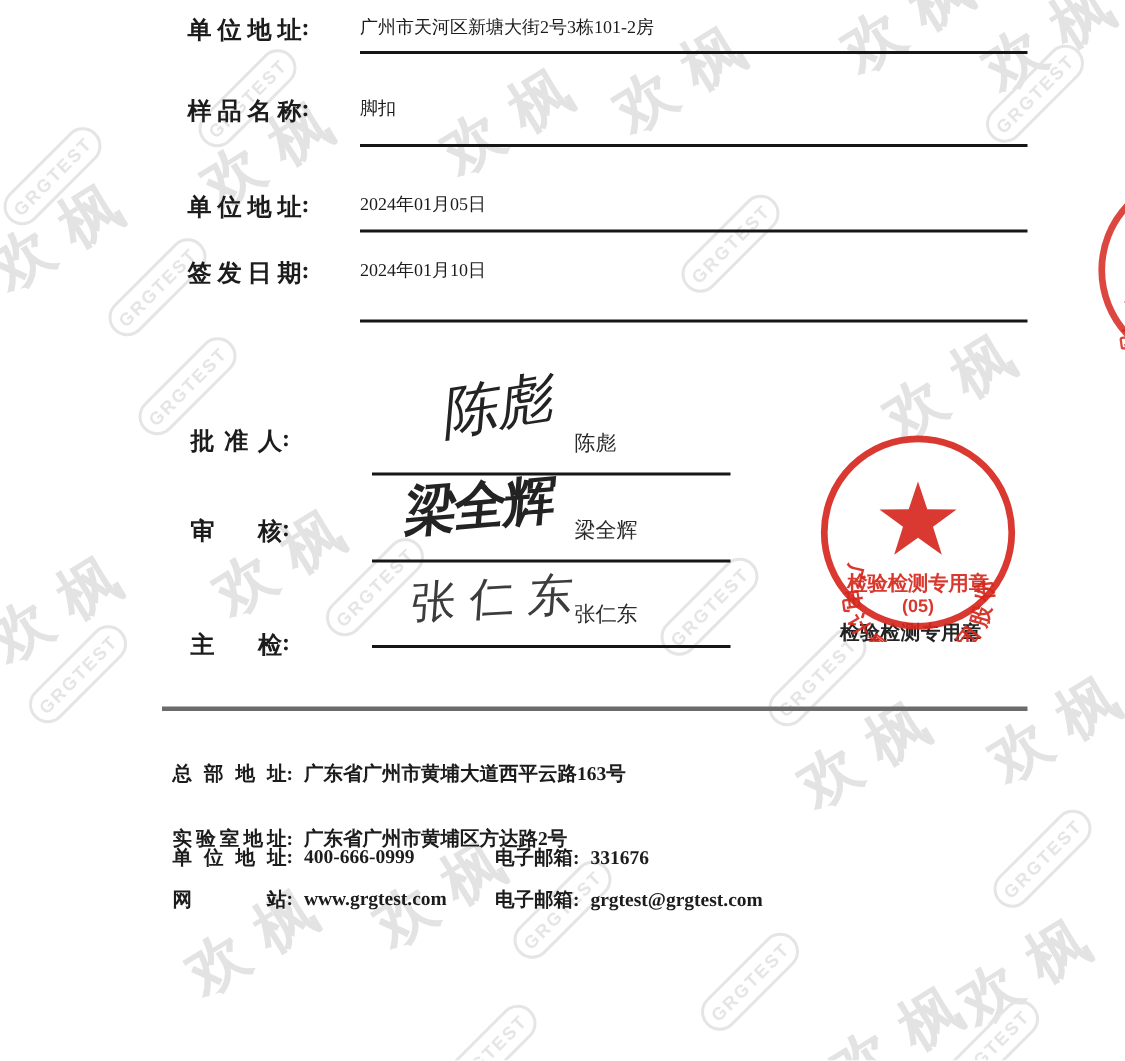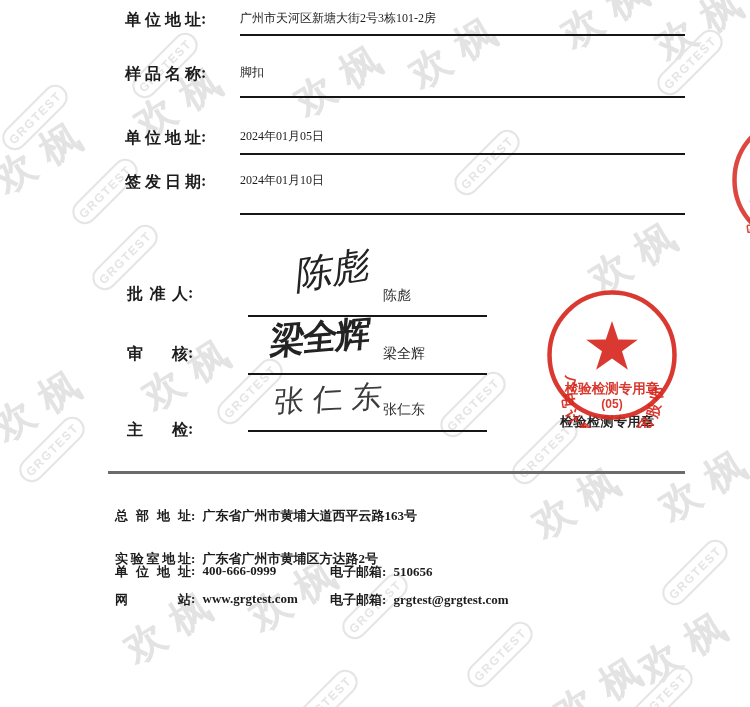--- a/index.html
+++ b/index.html
@@ -159,21 +159,21 @@
     </div>
     <div class="frow" style="top:550px">
       <span class="ftlabel">实验室地址</span><span class="ftcolon">:</span>
       <span class="ftvalue">广东省广州市黄埔区方达路2号</span>
     </div>
     <div class="frow" style="top:563px">
       <span class="ftlabel">单位地址</span><span class="ftcolon">:</span>
       <span class="ftvalue">400-666-0999</span>
       <span class="fcol2">
         <span class="ftlabel2">电子邮箱</span><span class="ftcolon">:</span>
-        <span class="ftvalue">510656</span>
+        <span class="ftvalue">331676</span>
       </span>
     </div>
     <div class="frow" style="top:591px">
       <span class="ftlabel">网站</span><span class="ftcolon">:</span>
       <span class="ftvalue">www.grgtest.com</span>
       <span class="fcol2">
         <span class="ftlabel2">电子邮箱</span><span class="ftcolon">:</span>
         <span class="ftvalue">grgtest@grgtest.com</span>
       </span>
     </div>

